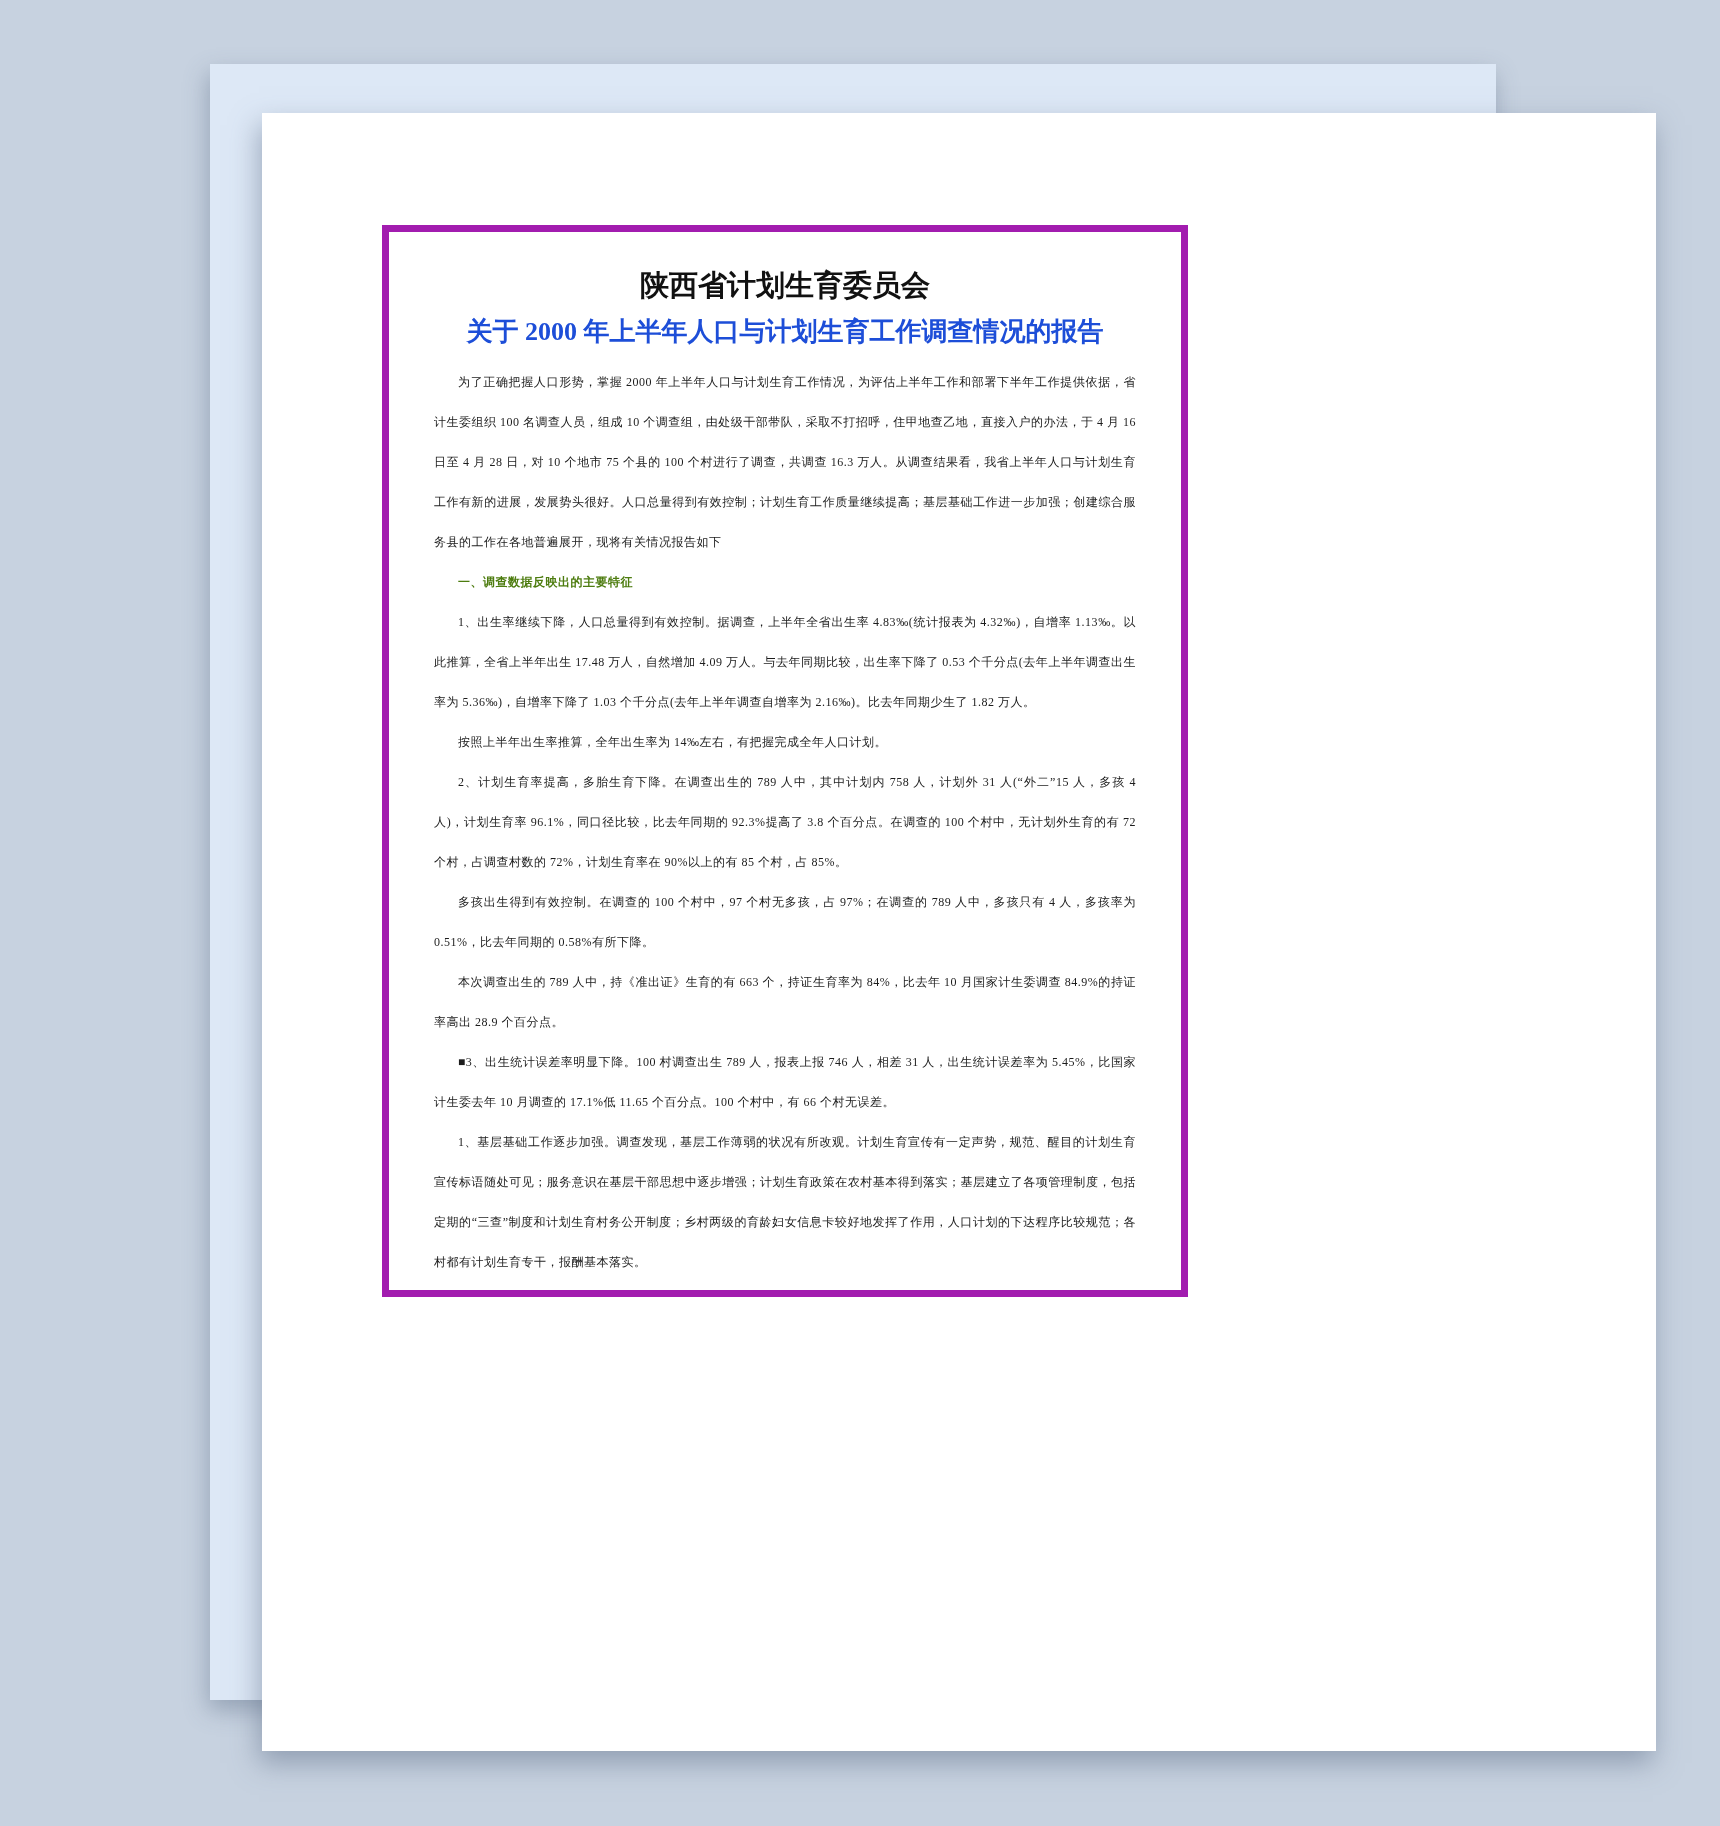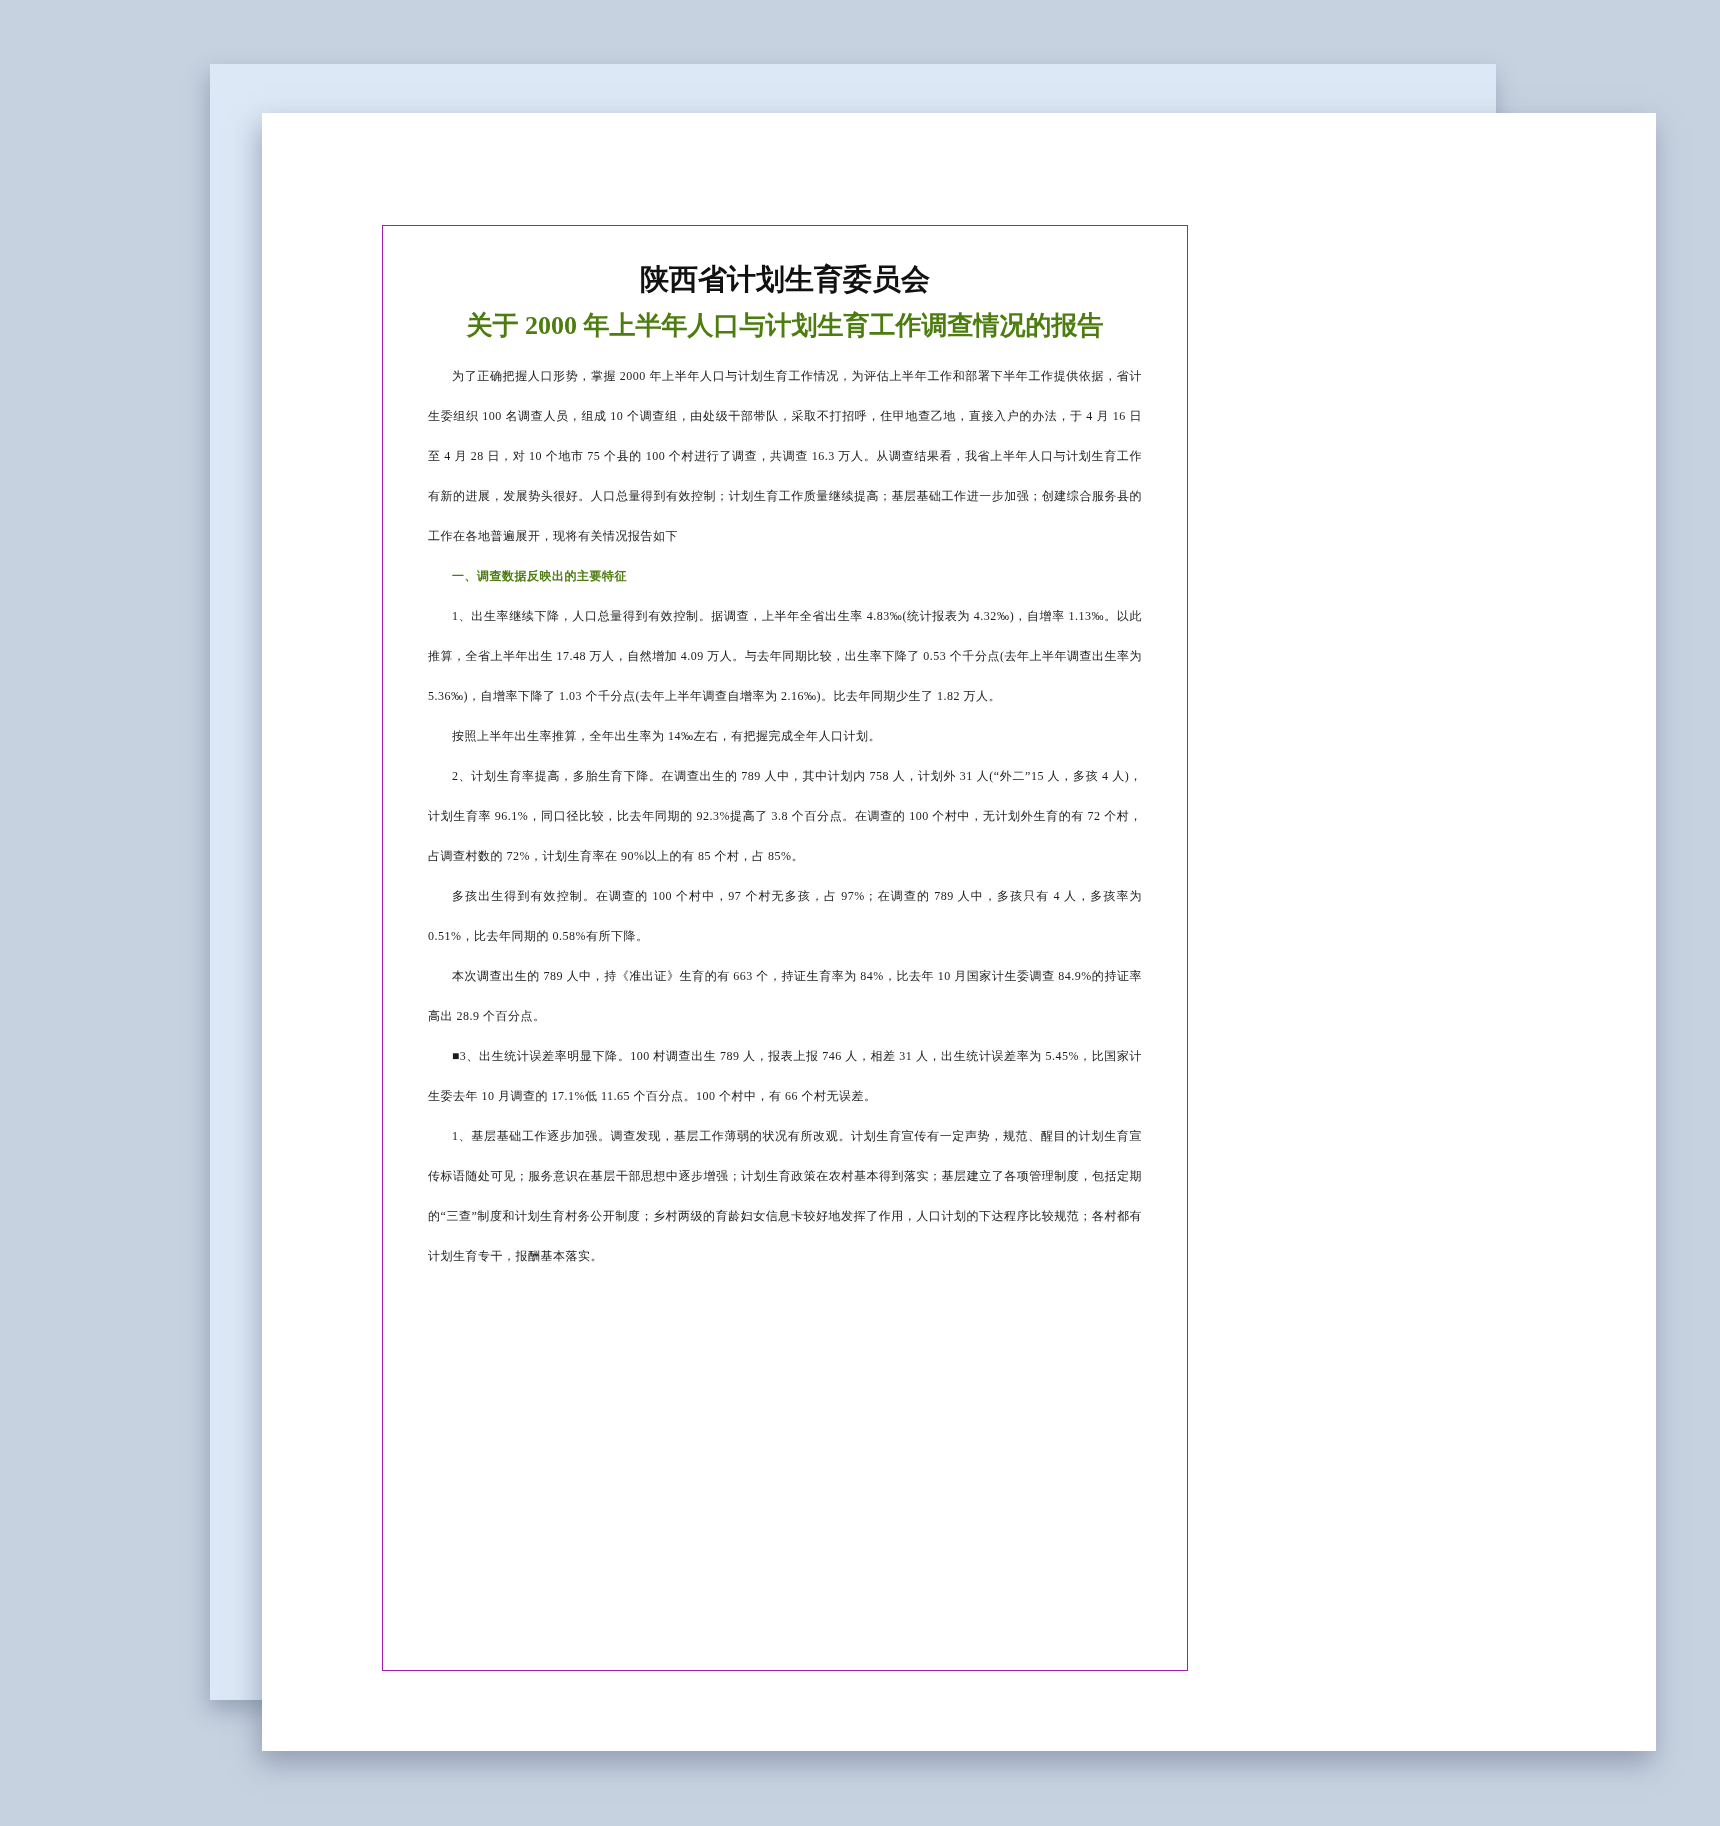--- a/index.html
+++ b/index.html
@@ -30,42 +30,42 @@
     width: 1394px;
     height: 1638px;
     background: #ffffff;
     box-shadow: -3px 12px 26px rgba(92, 108, 134, 0.5);
   }
   .content-frame {
     position: absolute;
     left: 120px;
     top: 112px;
     width: 806px;
-    height: 1446px;
+    height: 1072px;
     box-sizing: border-box;
-    border: 1px solid #a21caf;
+    border: 7px solid #a21caf;
     padding: 30px 45px 0 45px;
     background: #ffffff;
     font-family: Liberation Serif, serif;
   }
   .doc-title {
     margin: 0;
     font-size: 29px;
     line-height: 46px;
     font-weight: bold;
     text-align: center;
     color: #111111;
   }
   .doc-subtitle {
     margin: 0 0 6px 0;
     font-size: 26px;
     line-height: 48px;
     font-weight: bold;
     text-align: center;
-    color: #4d7c0f;
+    color: #1d4ed8;
   }
   .doc-body p {
     margin: 0;
     font-size: 12px;
     line-height: 40px;
     text-align: justify;
     text-indent: 2em;
     color: #1c1c1c;
     letter-spacing: 0.5px;
   }

